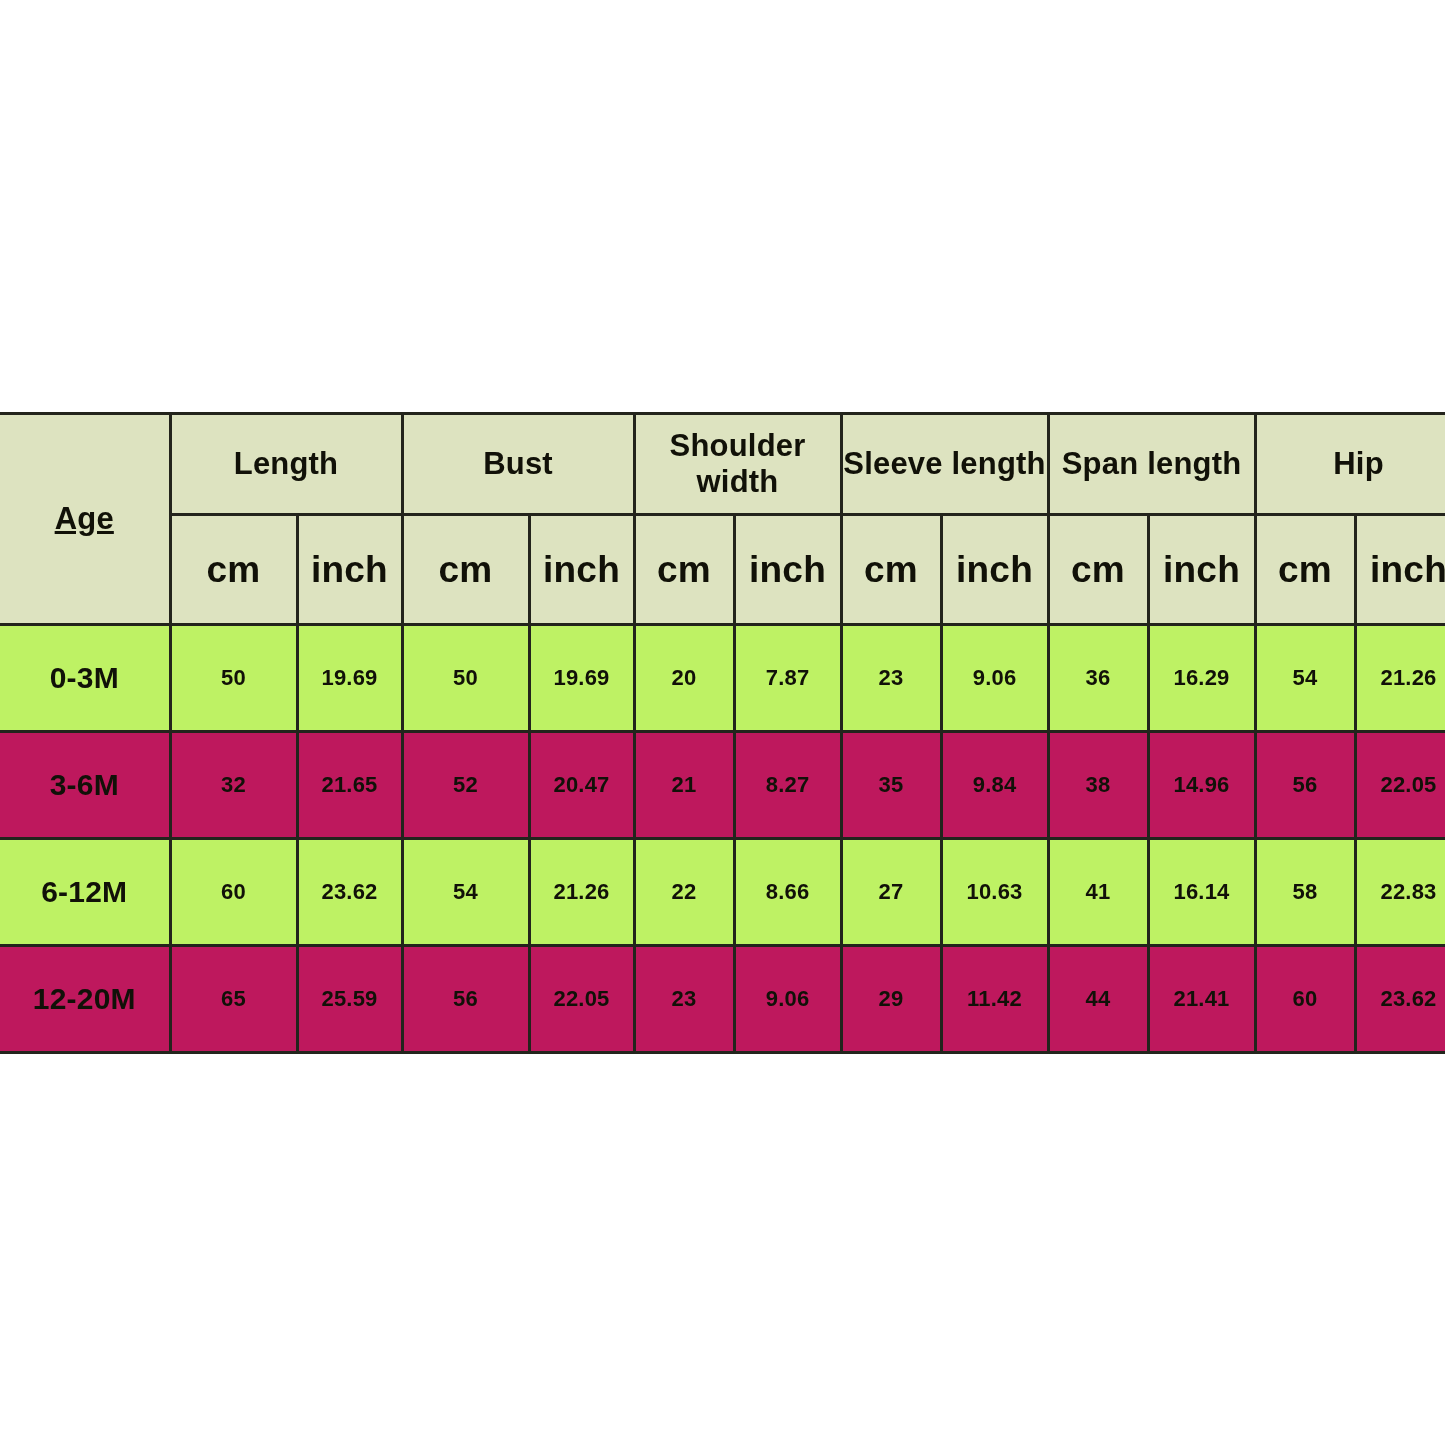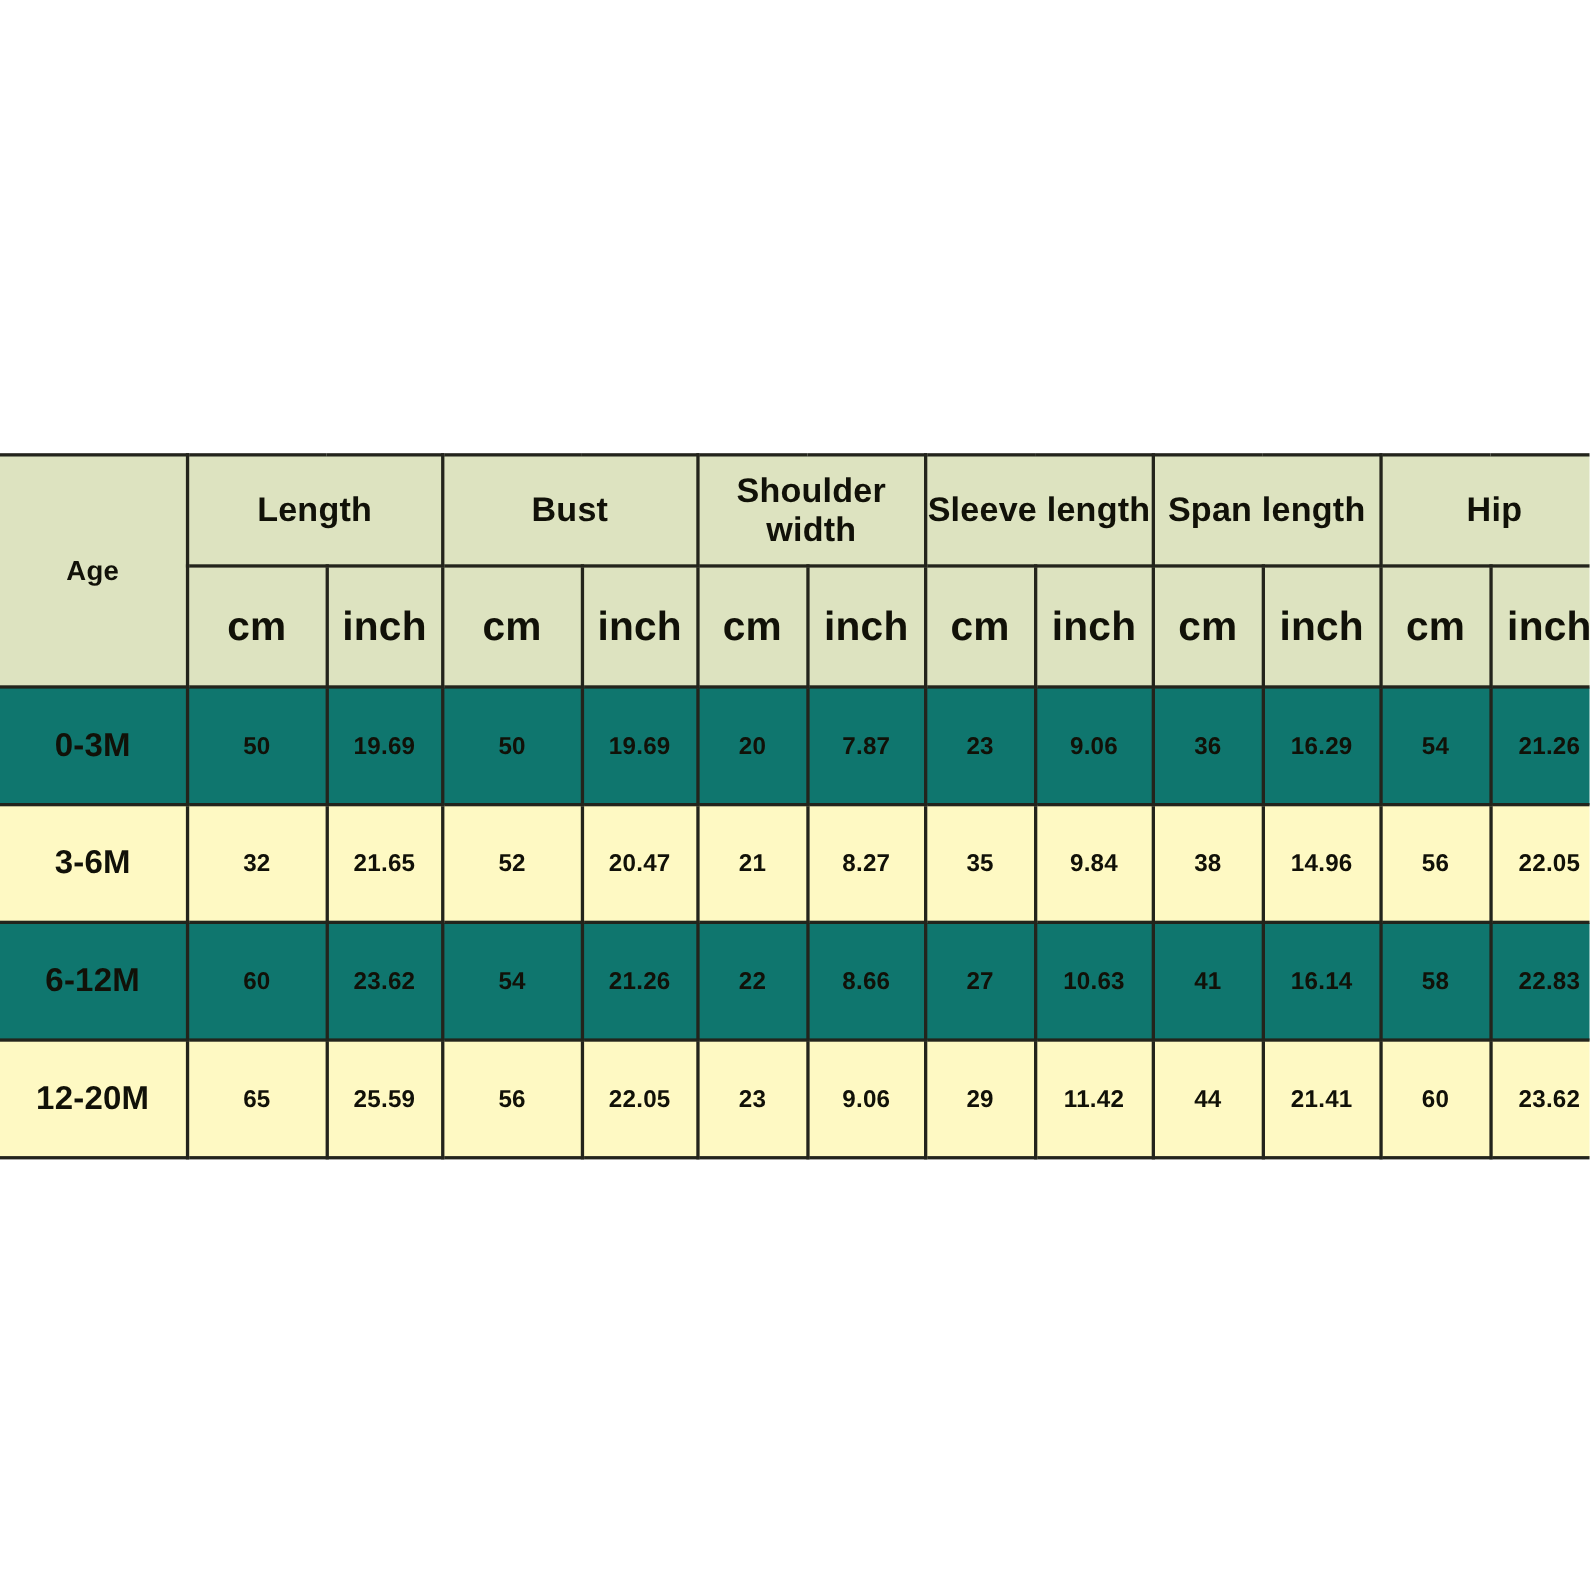--- a/index.html
+++ b/index.html
@@ -49,33 +49,34 @@
     border-left: none;
   }
   table.size-chart thead th {
     background: #dde3c0;
   }
   th.grp-label {
     font-size: 31px;
     height: 98px;
   }
   th.age-head {
-    font-size: 25px;
+    font-size: 31px;
     width: 170px;
+    text-decoration: underline;
   }
   th.unit {
     font-size: 37px;
     height: 107px;
     font-weight: bold;
   }
   tbody tr.row-light td {
-    background: #0f766e;
+    background: #bef264;
   }
   tbody tr.row-dark td {
-    background: #fef9c3;
+    background: #be185d;
   }
   tbody td {
     height: 104px;
     font-size: 22px;
   }
   td.age-cell {
     font-size: 30px;
   }
   
   col.c-age   { width: 170px; }

